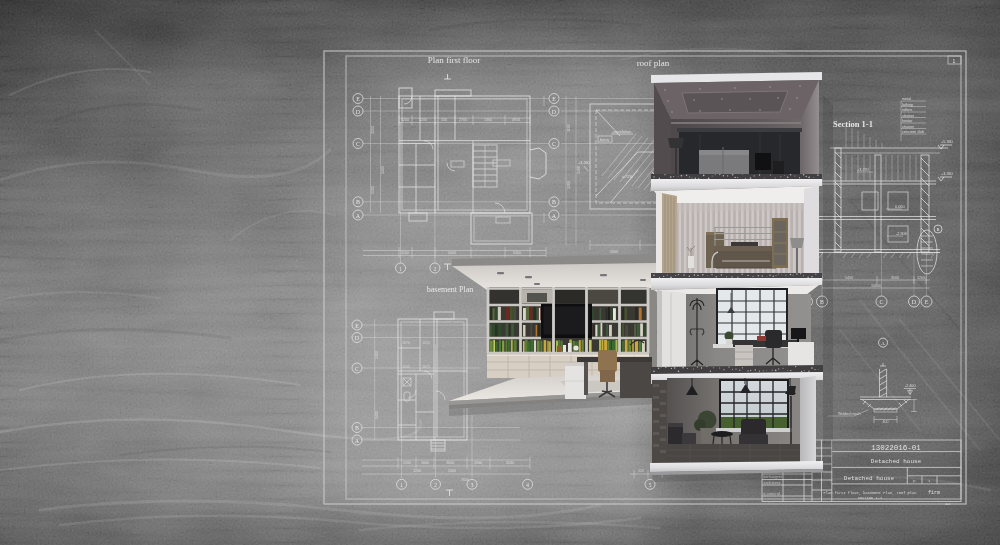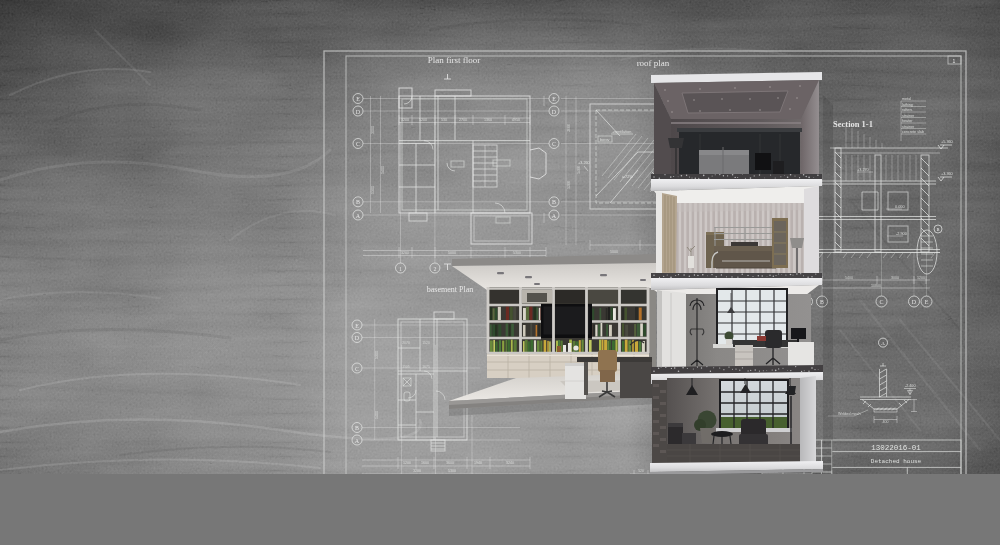--- a/index.html
+++ b/index.html
@@ -1,16 +1,16 @@
 <!DOCTYPE html>
 <html><head>
 <meta charset="utf-8">
 <style>
 html,body{margin:0;padding:0;background:#777;}
-#stage{position:relative;width:1000px;height:474px;overflow:hidden;font-family:"Liberation Sans",sans-serif;}
+#stage{position:relative;width:1000px;height:545px;overflow:hidden;font-family:"Liberation Sans",sans-serif;}
 svg{display:block;}
 </style>
 </head>
 <body>
 <div id="stage">
 <svg width="1000" height="545" viewBox="0 0 1000 545" xmlns="http://www.w3.org/2000/svg">
 <defs>
 <filter id="grain" x="0" y="0" width="100%" height="100%">
   <feTurbulence type="fractalNoise" baseFrequency="0.5" numOctaves="2" seed="7"></feTurbulence>
   <feColorMatrix type="matrix" values="0.33 0.33 0.33 0 0  0.33 0.33 0.33 0 0  0.33 0.33 0.33 0 0  0 0 0 0 0.5"></feColorMatrix>

